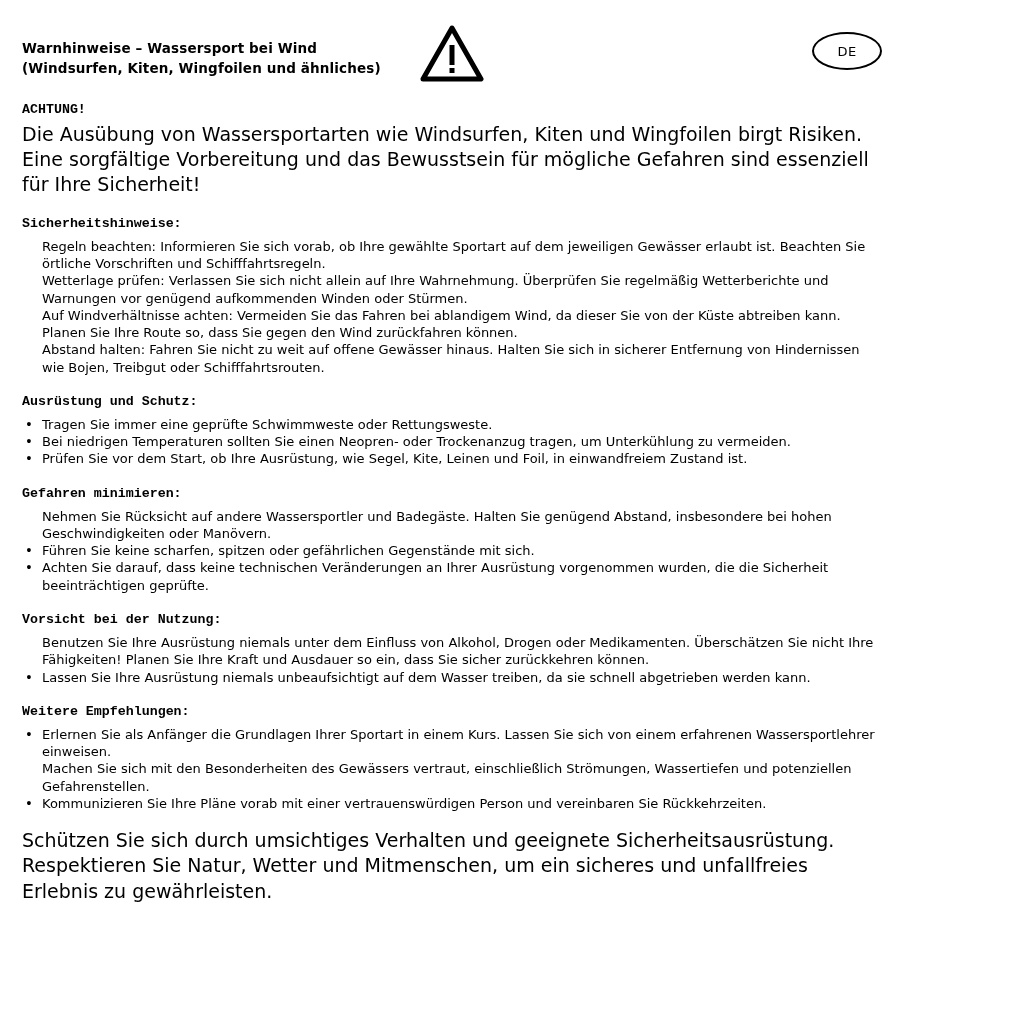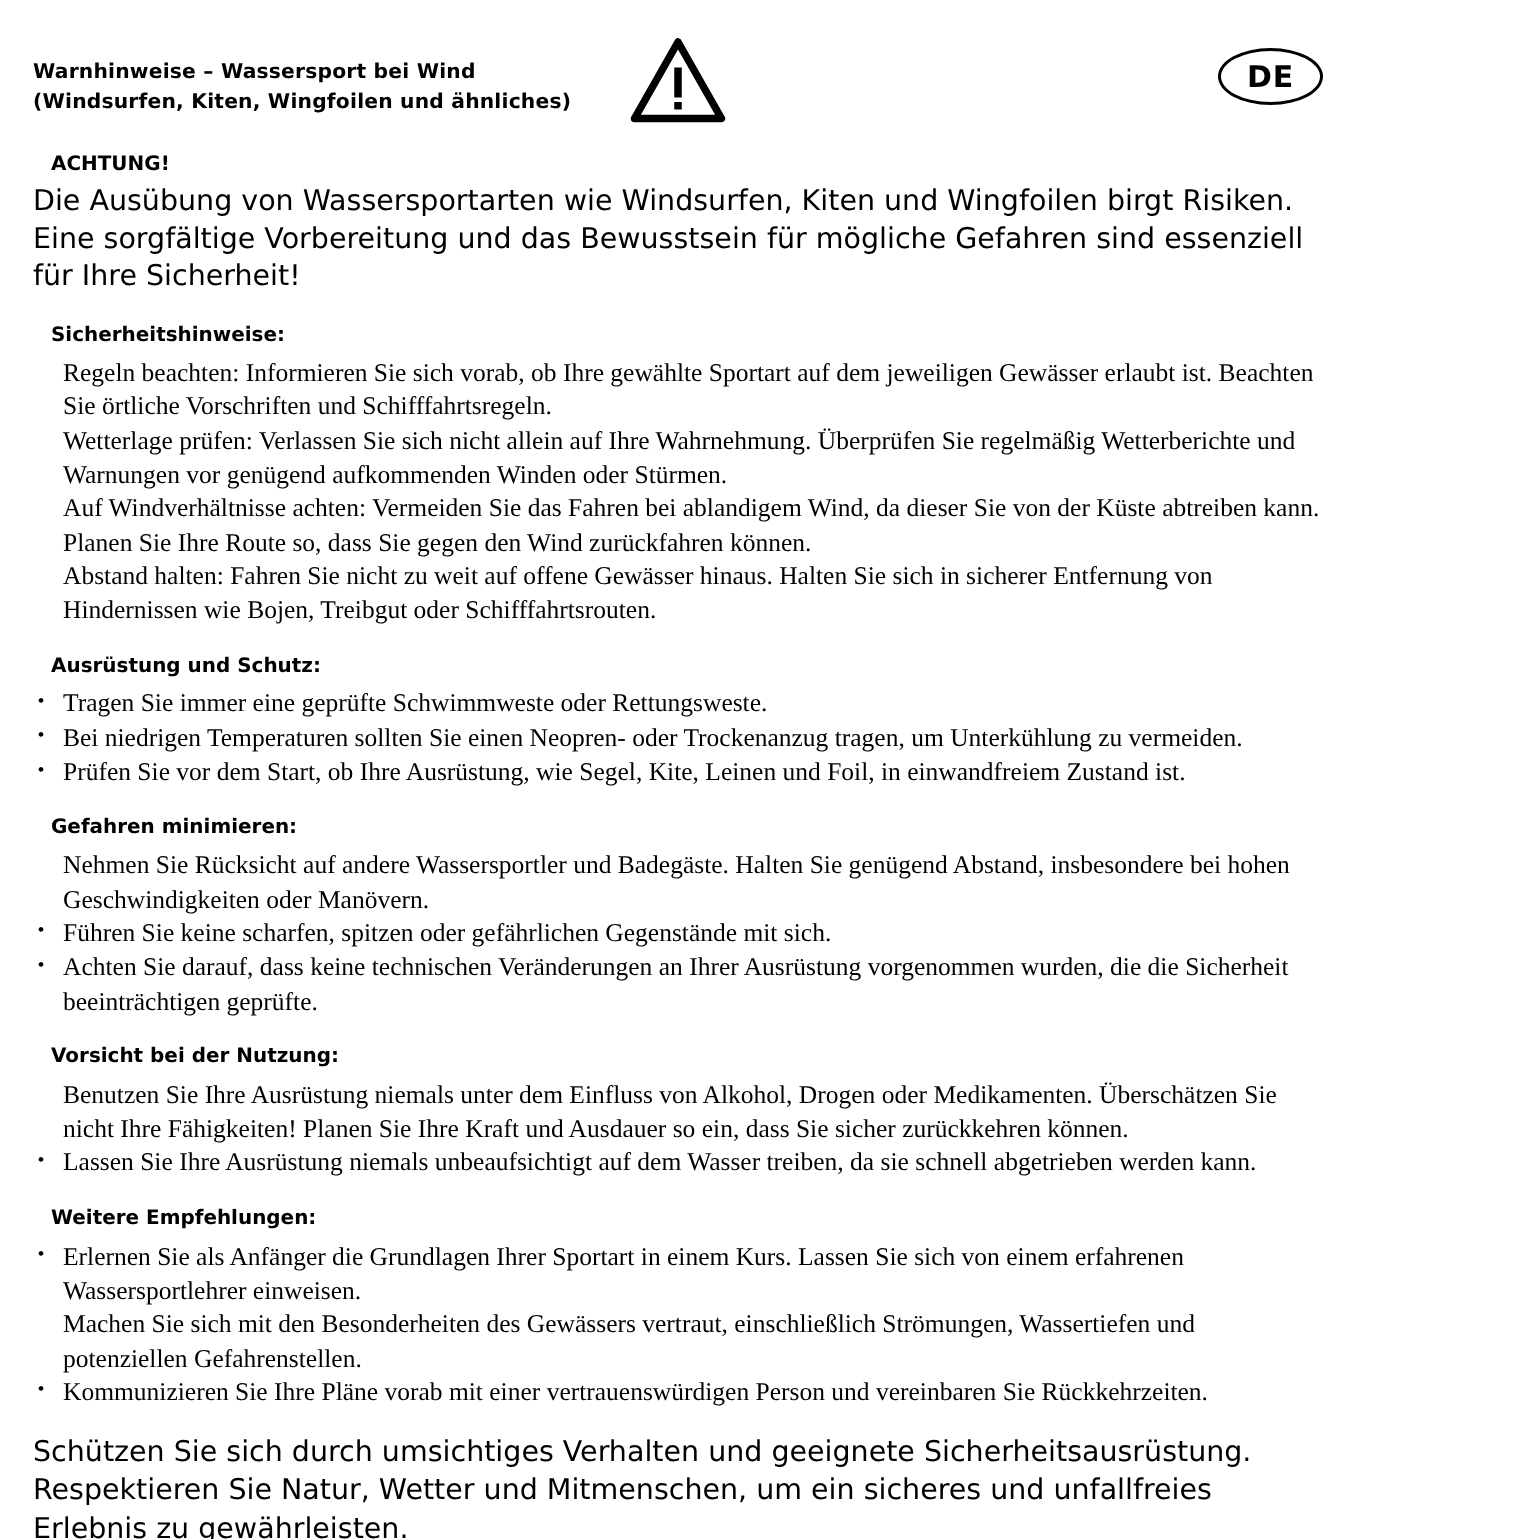--- a/index.html
+++ b/index.html
@@ -55,55 +55,55 @@
     width: 70px;
     height: 38px;
     border: 2.5px solid #000;
     border-radius: 50%;
     display: flex;
     align-items: center;
     justify-content: center;
     box-sizing: border-box;
   }
   .de-badge span {
-    font-size: 20px;
-    font-weight: bold;
+    font-size: 13px;
+    font-weight: normal;
     letter-spacing: 0.5px;
     line-height: 1;
   }
 
   
   .section { margin-top: 16px; }
   .section:first-of-type { margin-top: 12px; }
 
   h2.heading {
     font-size: 13.3px;
     font-weight: bold;
-    margin: 0 0 2px 12px;
+    margin: 0 0 2px 0;
     line-height: 1.5;
+    font-family: Liberation Mono, monospace;
   }
   p.para {
     font-size: 19px;
     margin: 0;
     line-height: 1.33;
     max-width: 968px;
   }
   ul.list {
     list-style: none;
     margin: 4px 0 0 0;
     padding: 0;
   }
   ul.list li {
-    font-size: 17px;
+    font-size: 13px;
     line-height: 1.33;
     position: relative;
     padding-left: 20px;
     margin-bottom: 0px;
     max-width: 968px;
-    font-family: Liberation Serif, serif;
   }
   ul.list li.bulleted::before {
     content: "•";
     position: absolute;
     left: 3px;
     top: 0;
     font-size: 13.3px;
     line-height: 1.33;
   }
   ul.list li.nobullet::before { content: ""; }

